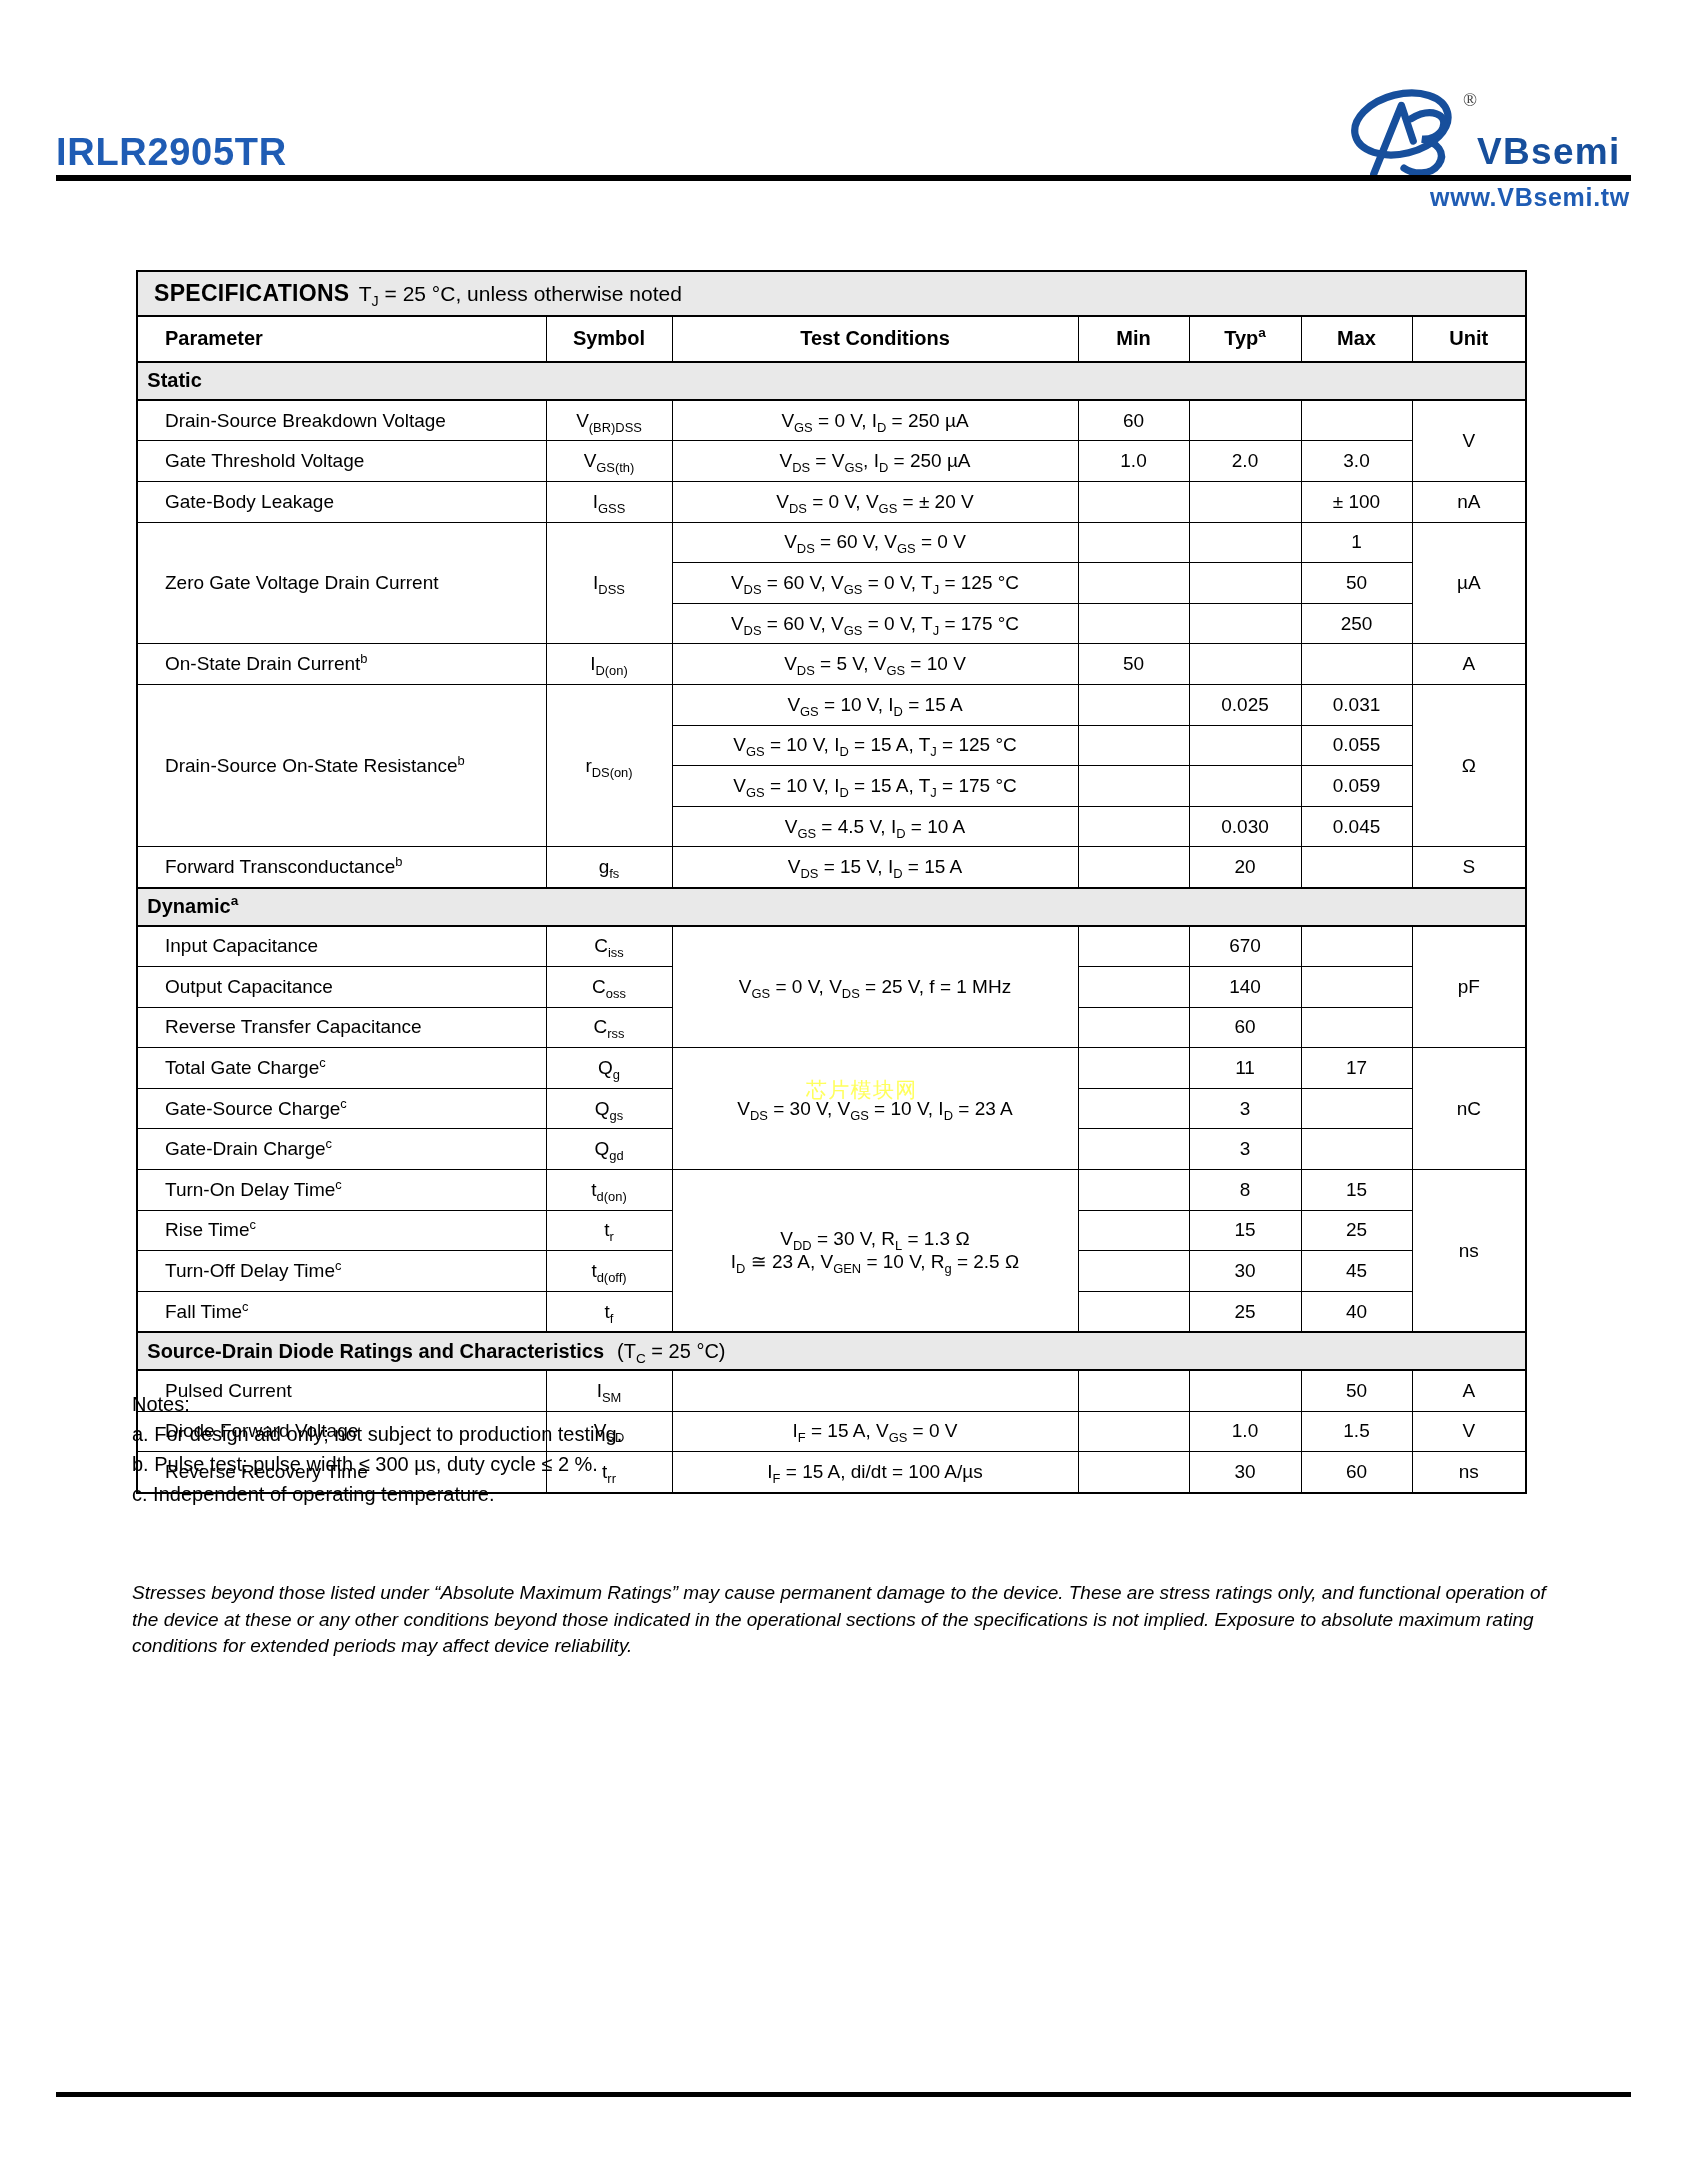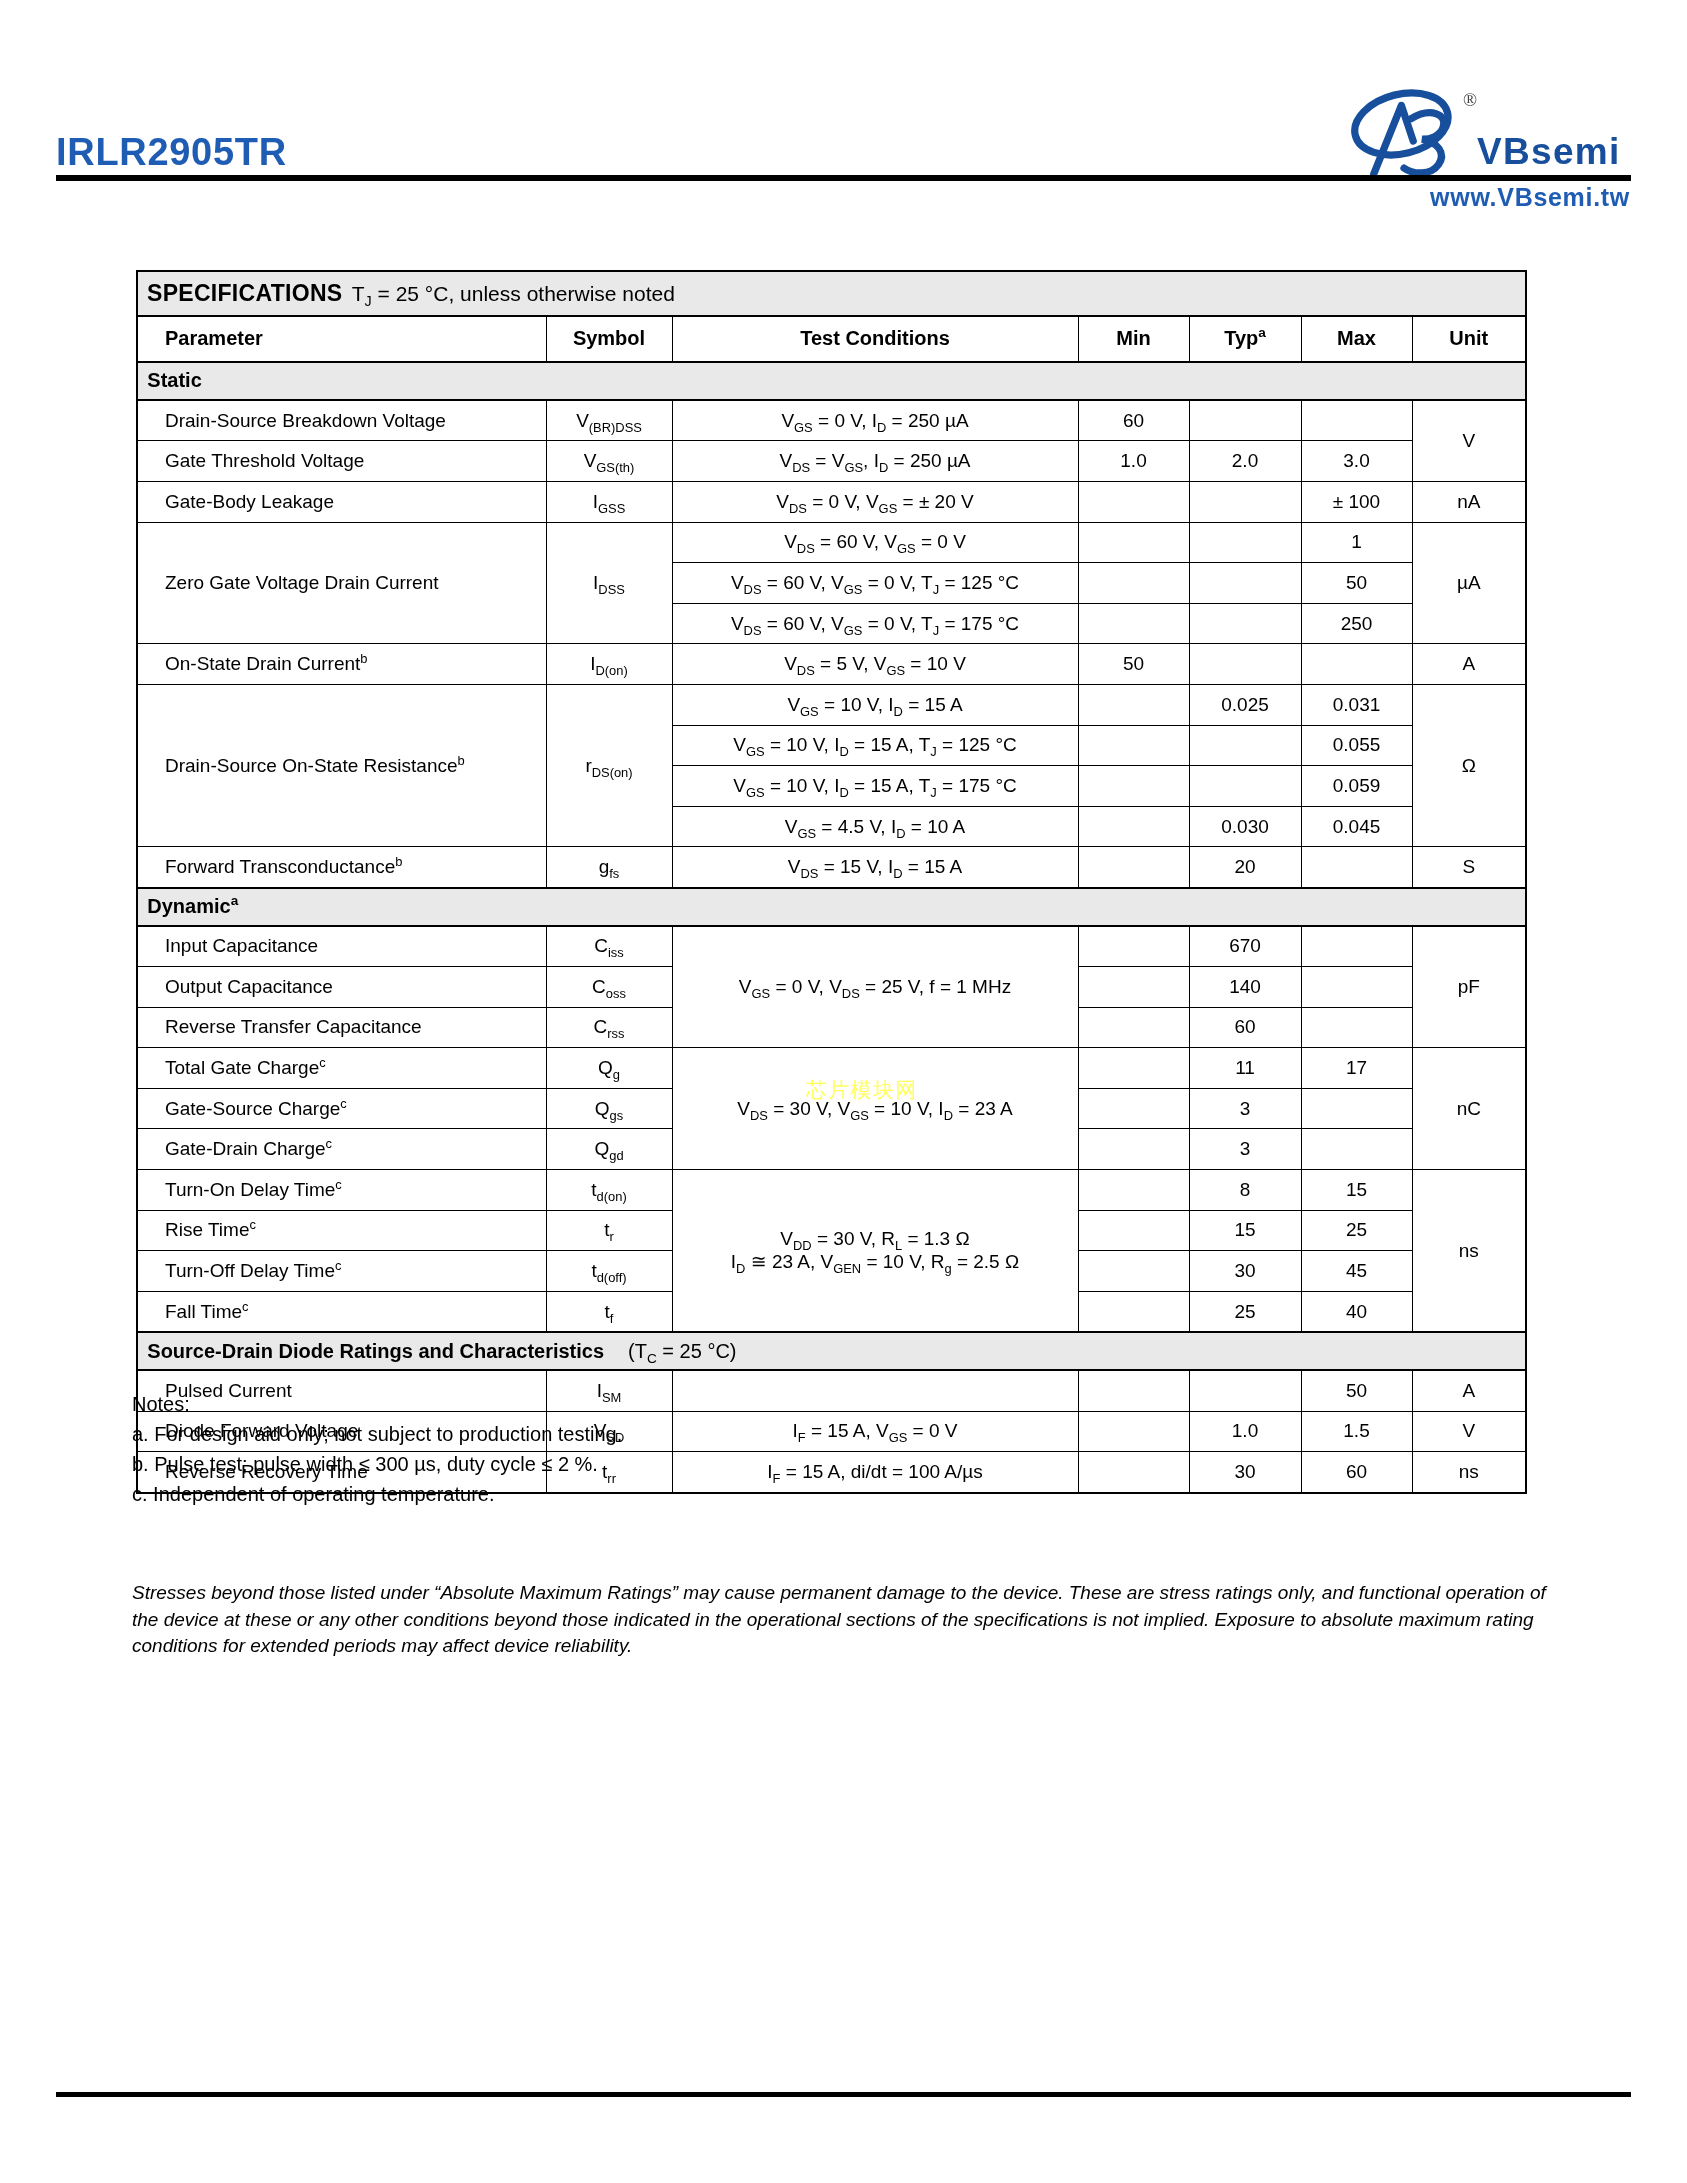--- a/index.html
+++ b/index.html
@@ -35,30 +35,30 @@
     position:absolute; left:136px; top:270px; width:1391px;
     border-collapse:collapse; table-layout:fixed; border:2.6px solid #000;
   }
   table.spec td{
     border:1.3px solid #000; font-size:19px; text-align:center; vertical-align:middle;
     padding:1.3px 4px; overflow:hidden;
   }
   table.spec sub{font-size:68%; line-height:0;}
   table.spec sup{font-size:68%; line-height:0;}
   tr.tbar td{
-    background:var(--section-gray); text-align:left; padding-left:9px; height:40px;
+    background:var(--section-gray); text-align:left; padding-left:16px; height:40px;
     font-size:21px; border-bottom:2.6px solid #000;
   }
   tr.tbar b{font-size:23px; letter-spacing:0.3px; margin-right:9.3px;}
   tr.colh td{font-weight:bold; font-size:20px; height:42px;}
   tr.sec td{
     background:var(--section-gray); text-align:left; padding-left:9.3px; font-size:20px;
     height:33px; border-top:2.6px solid #000; border-bottom:2.6px solid #000; font-weight:bold;
   }
-  tr.sec .secsuf{font-weight:normal; margin-left:24px;}
+  tr.sec .secsuf{font-weight:normal; margin-left:13px;}
   tr.dr td{height:37px;}
   table.spec td.p{text-align:left; padding-left:27px;}
   
   .notes{position:absolute; left:132px; top:1389px; font-size:20px; line-height:30px;}
   .disclaimer{
     position:absolute; left:132px; top:1580px; width:1436px;
     font-size:19px; font-style:italic; line-height:26.5px; margin:0;
   }
   .watermark{
     position:absolute; left:806px; top:1076px; font-size:21px; color:var(--wm-yellow);

